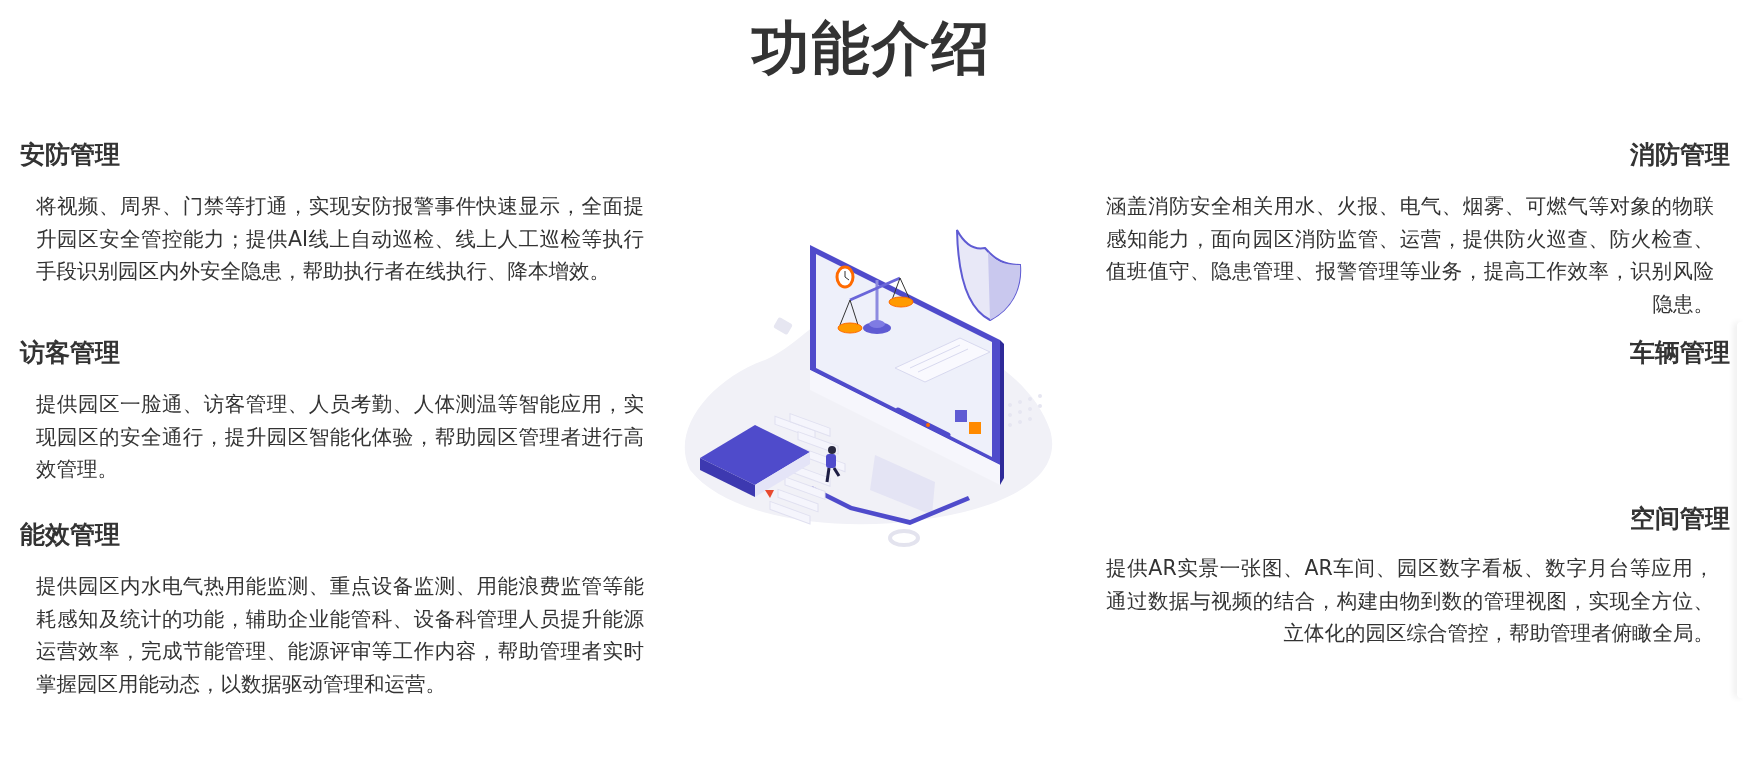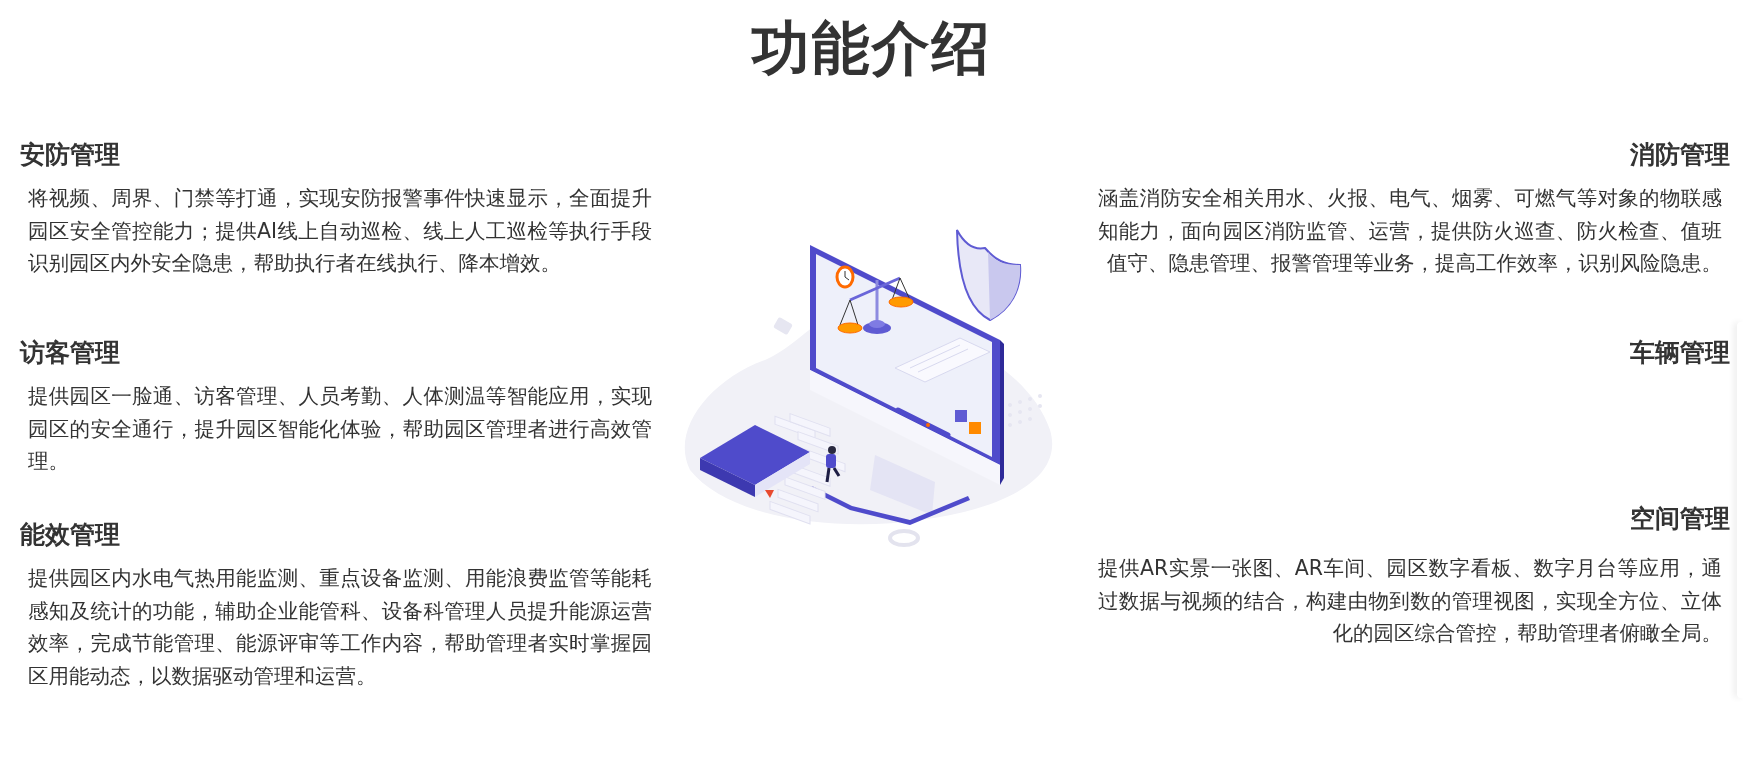--- a/index.html
+++ b/index.html
@@ -23,21 +23,21 @@
   }
   .col.left { left: 20px; text-align: left; }
   .col.right { left: 1090px; width: 640px; text-align: right; }
   .feature { position: absolute; left: 0; right: 0; }
   .feature-title {
     font-size: 25px; font-weight: bold; color: #333333;
     line-height: 34px; margin: 0; font-family: Liberation Mono, monospace;
   }
   .feature-desc {
     font-size: 20.5px; line-height: 32.5px; color: #333333;
-    margin: 8px; text-align: justify; text-align-last: left;
+    margin: 16px; text-align: justify; text-align-last: left;
   }
   .col.right .feature-desc { text-align: justify; text-align-last: right; }
   .col.right .feature-desc.spaced { margin-top: 14px; }
   .illustration {
     position: absolute; left: 670px; top: 220px; width: 400px; height: 340px;
   }
   .side-panel {
     position: absolute; right: 0; top: 322px; width: 6px; height: 376px;
     background: #ffffff;
     box-shadow: -3px 0 6px rgba(0,0,0,0.08);

